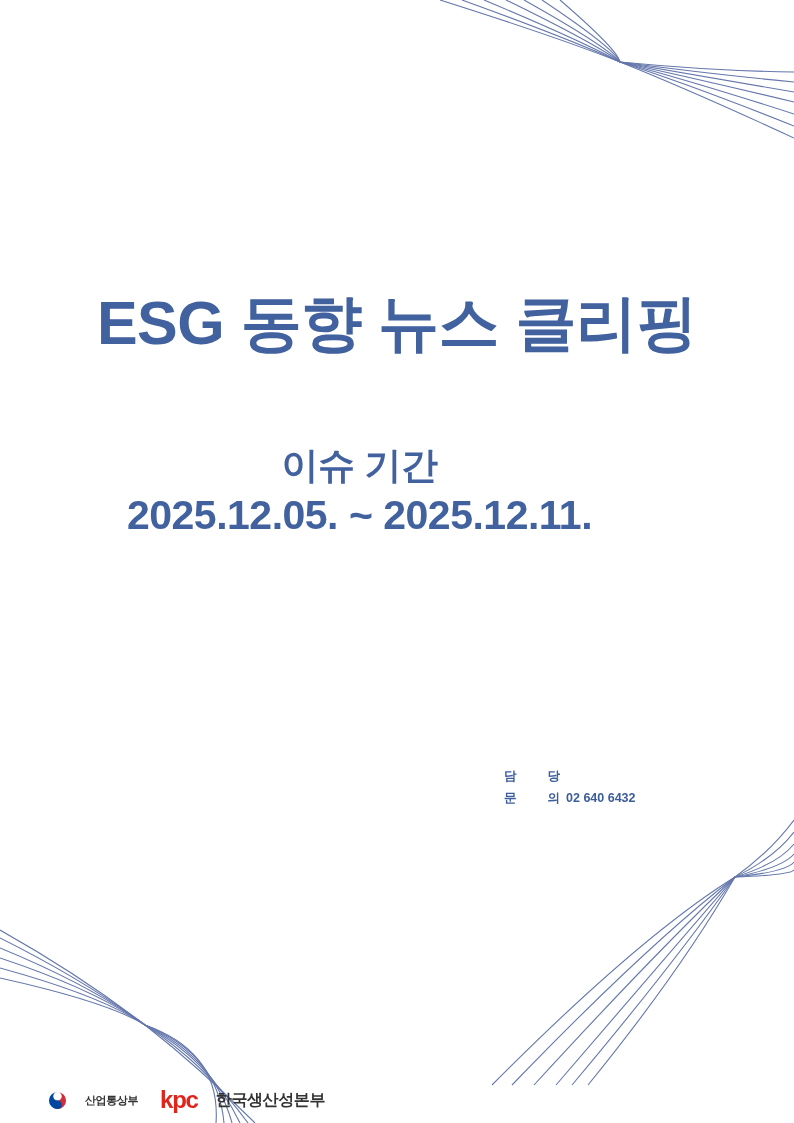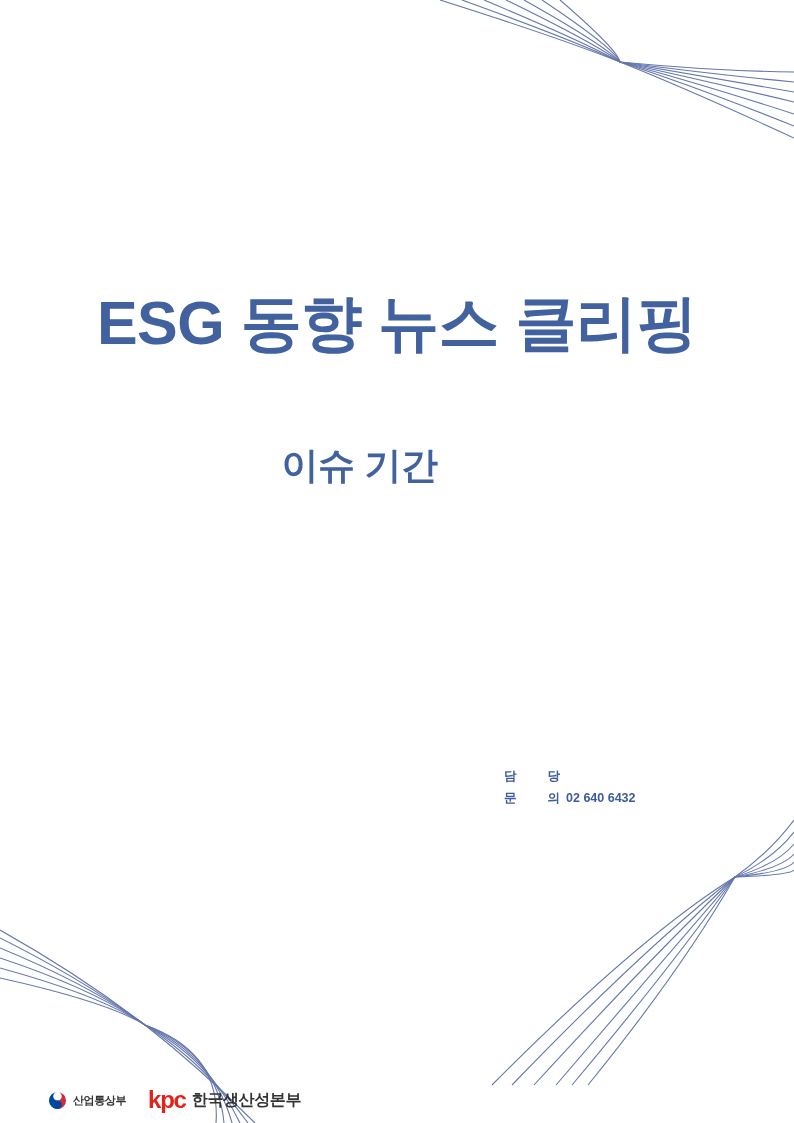--- a/index.html
+++ b/index.html
@@ -97,21 +97,21 @@
     position: absolute;
     left: 48px;
     top: 1088px;
     display: flex;
     align-items: center;
     gap: 22px;
   }
   .logo-group {
     display: flex;
     align-items: center;
-    gap: 6px;
+    gap: 18px;
   }
   .logo-text-motie {
     font-size: 11px;
     font-weight: bold;
     color: #333333;
     letter-spacing: -0.4px;
   }
   .kpc-mark {
     font-size: 24px;
     font-weight: bold;
@@ -163,20 +163,21 @@
     <path d="M794,870 Q790,875 735,877 Q680,972 588,1085"></path>
   </g>
 </svg>
 
 <div class="title-block">
   <div class="main-title">ESG 동향 뉴스 클리핑</div>
 </div>
 
 <div class="period-block">
   <div class="period-label">이슈 기간</div>
+  <div class="period-range">2025.12.05. ~ 2025.12.11.</div>
 </div>
 
 <div class="contact-block">
   <div class="contact-row">
     <span class="contact-label">
       <span>담</span>
       <span>당</span>
     </span>
   </div>
   <div class="contact-row">

